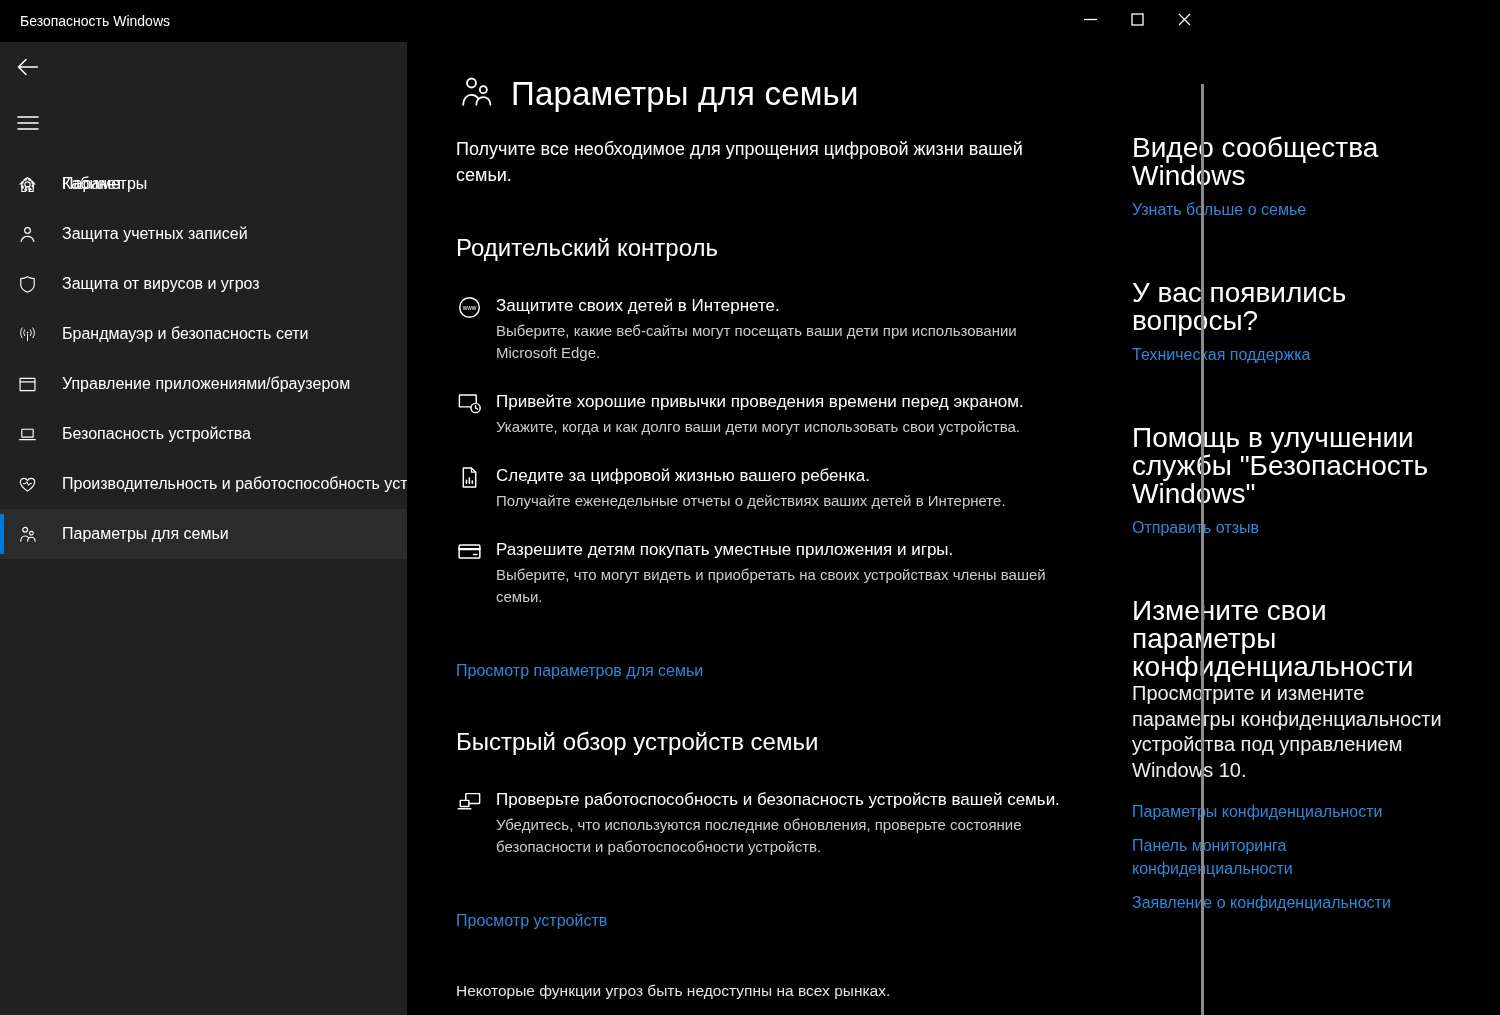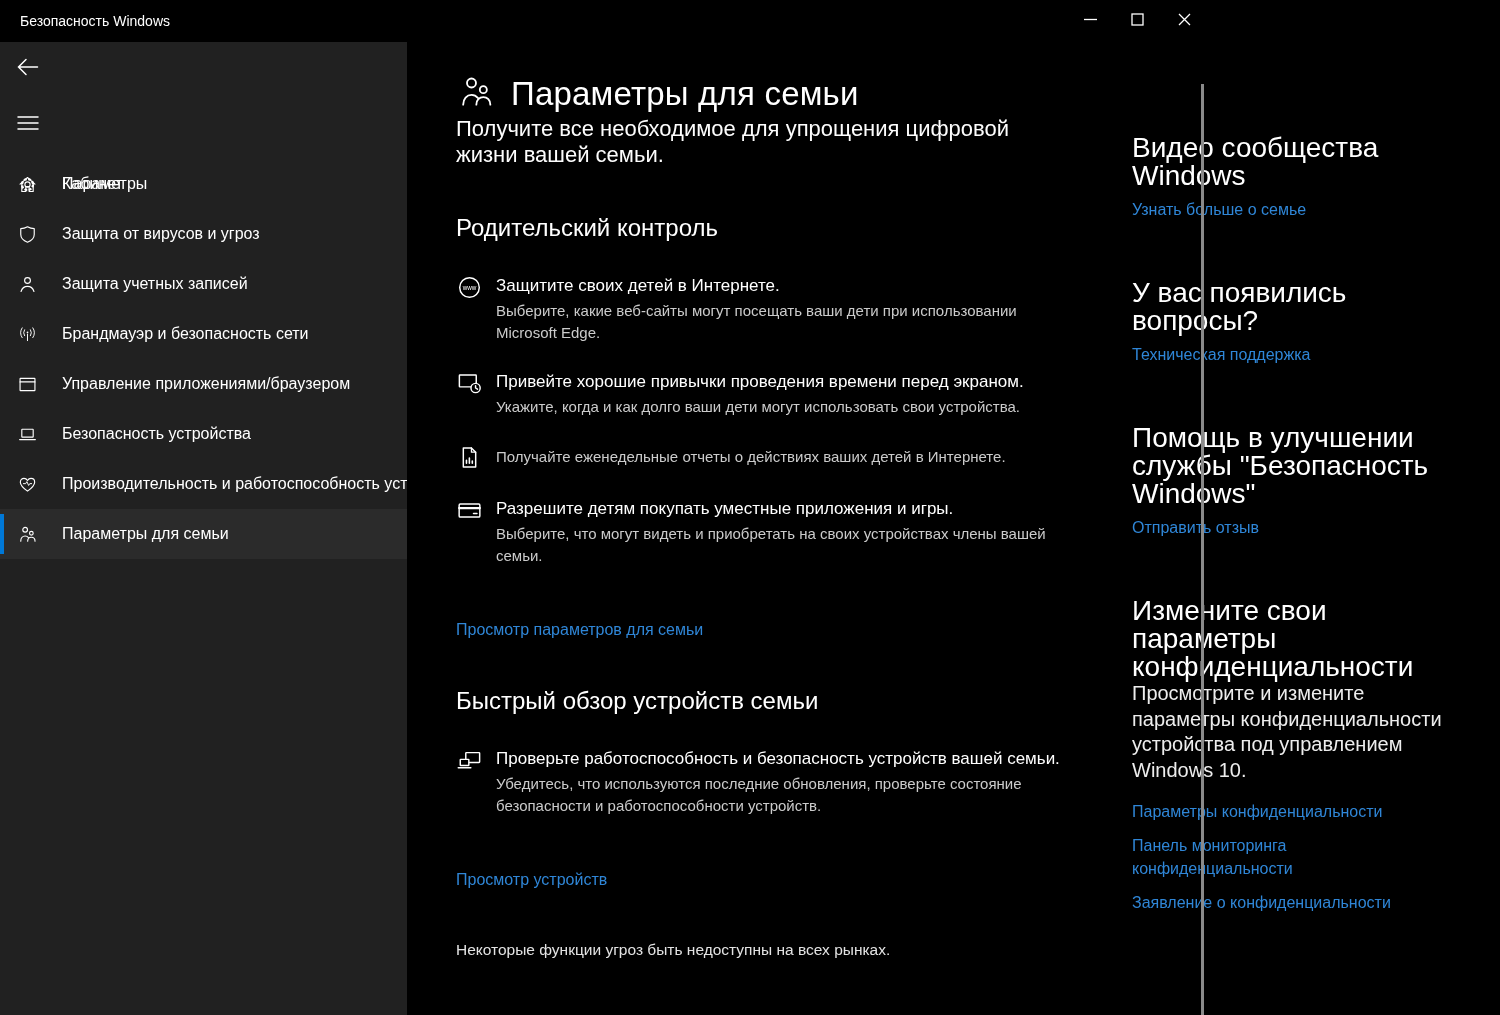--- a/index.html
+++ b/index.html
@@ -28,21 +28,21 @@
   .nav-item.selected { background:#2b2b2b; }
   .nav-item.selected::before { content:""; position:absolute; left:0; top:5px; width:4px; height:40px; background:var(--accent,#0078d7); }
   .settings-item { position:absolute; bottom:10px; left:0; right:0; }
 
   
   .content { position:absolute; top:42px; left:407px; right:0; bottom:0; background:#000; }
   .main-col { position:absolute; left:49px; top:0; width:620px; }
   .page-title { display:flex; align-items:center; gap:15px; margin-top:30px; }
   .page-title svg { width:40px; height:40px; stroke:#fff; stroke-width:1.1; fill:none; stroke-linecap:round; stroke-linejoin:round; }
   .page-title h1 { font-size:33px; font-weight:300; letter-spacing:.2px; }
-  .page-subtitle { width:605px; font-size:22px; line-height:26px; color:#fdfdfd; }
+  .page-subtitle { margin-top:20px; width:605px; font-size:18px; line-height:26px; color:#fdfdfd; }
   h2.section-h { margin-top:44px; font-size:24px; font-weight:300; line-height:32px; color:#fff; }
   .items { margin-top:30px; }
   .item { display:flex; gap:13px; margin-bottom:26px; }
   .item-icon { flex:0 0 27px; width:27px; height:27px; margin-top:0px; }
   .item-icon svg { width:27px; height:27px; stroke:#fff; stroke-width:1.3; fill:none; stroke-linecap:round; stroke-linejoin:round; }
   .item-text { width:580px; }
   .item-title { font-size:17px; line-height:24px; color:#fff; }
   .item-desc { margin-top:2px; font-size:15px; line-height:22px; color:#cbcbcb; }
   a.link { color:var(--link,#2f86d7); text-decoration:none; cursor:pointer; }
   .block-link { display:inline-block; font-size:16px; line-height:22px; }
@@ -104,31 +104,31 @@
       <div class="nav-item">
         <span class="nav-icon">
           <svg viewBox="0 0 24 24">
               <path d="M3.5 11.5L12 4l8.5 7.5M5.5 10.3V20h4.6v-5.6h3.8V20h4.6v-9.7"></path>
             </svg></span>
         <span class="nav-label">Кабинет</span>
       </div>
       <div class="nav-item">
         <span class="nav-icon">
           <svg viewBox="0 0 24 24">
-              <path d="M12 3.2c2.6 1.5 5.2 2.1 7.7 2.1V12c0 4.6-3.6 7.2-7.7 8.8C7.9 19.2 4.3 16.6 4.3 12V5.3c2.5 0 5.1-.6 7.7-2.1z"></path>
-            </svg></span>
-        <span class="nav-label">Защита от вирусов и угроз</span>
-      </div>
-      <div class="nav-item">
-        <span class="nav-icon">
-          <svg viewBox="0 0 24 24">
               <circle cx="12" cy="7.4" r="3.3"></circle>
               <path d="M4.6 20c1.2-3.8 4.1-5.8 7.4-5.8s6.2 2 7.4 5.8"></path>
             </svg></span>
         <span class="nav-label">Защита учетных записей</span>
+      </div>
+      <div class="nav-item">
+        <span class="nav-icon">
+          <svg viewBox="0 0 24 24">
+              <path d="M12 3.2c2.6 1.5 5.2 2.1 7.7 2.1V12c0 4.6-3.6 7.2-7.7 8.8C7.9 19.2 4.3 16.6 4.3 12V5.3c2.5 0 5.1-.6 7.7-2.1z"></path>
+            </svg></span>
+        <span class="nav-label">Защита от вирусов и угроз</span>
       </div>
       <div class="nav-item">
         <span class="nav-icon">
           <svg viewBox="0 0 24 24">
               <circle cx="12" cy="9.5" r="1" fill="#fff" stroke="none"></circle>
               <path d="M12 11.5V19M8.6 6.6a6.3 6.3 0 0 0 0 6.8M15.4 6.6a6.3 6.3 0 0 1 0 6.8M5.9 4.4a10 10 0 0 0 0 11.2M18.1 4.4a10 10 0 0 1 0 11.2" stroke-width="1.1"></path>
             </svg></span>
         <span class="nav-label">Брандмауэр и безопасность сети</span>
       </div>
       <div class="nav-item">
@@ -219,20 +219,21 @@
           </div>
         </div>
         <div class="item">
           <span class="item-icon">
             <svg viewBox="0 0 24 24">
                 <path d="M6.5 3.5h7.2l3.8 3.8v13.2H6.5z"></path>
                 <path d="M13.7 3.5v3.8h3.8" stroke-width="1.1"></path>
                 <path d="M9.3 17v-2.6M11.9 17v-4.6M14.5 17v-1.8" stroke-width="1.4"></path>
               </svg></span>
           <div class="item-text">
+            <div class="item-title">Следите за цифровой жизнью вашего ребенка.</div>
             <div class="item-desc">Получайте еженедельные отчеты о действиях ваших детей в Интернете.</div>
           </div>
         </div>
         <div class="item">
           <span class="item-icon">
             <svg viewBox="0 0 24 24">
                 <rect x="2.8" y="6.3" width="18.4" height="11.5" rx="1"></rect>
                 <path d="M2.8 9.8h18.4" stroke-width="2"></path>
                 <path d="M15.6 14.6h3" stroke-width="1.4"></path>
               </svg></span>

